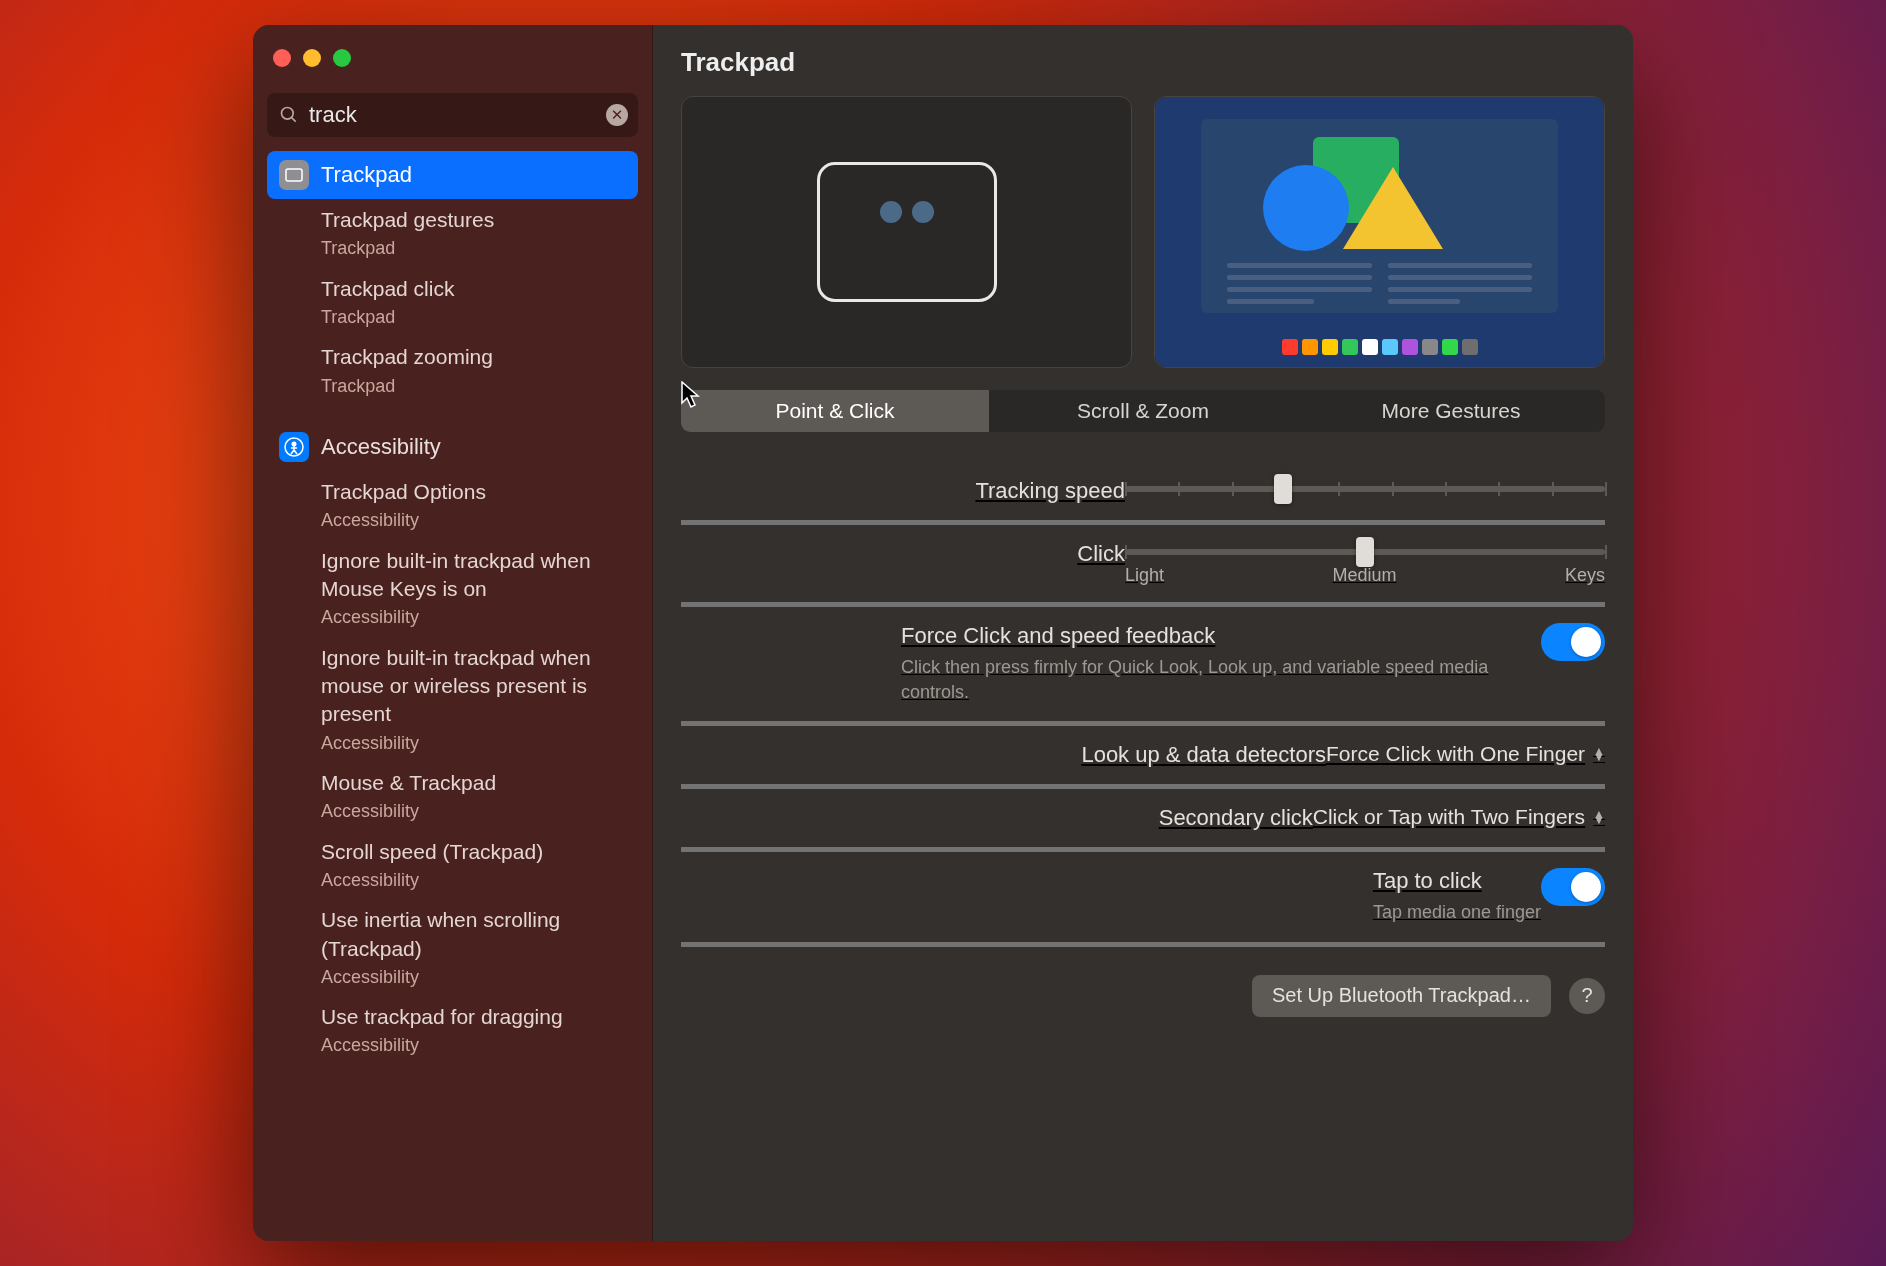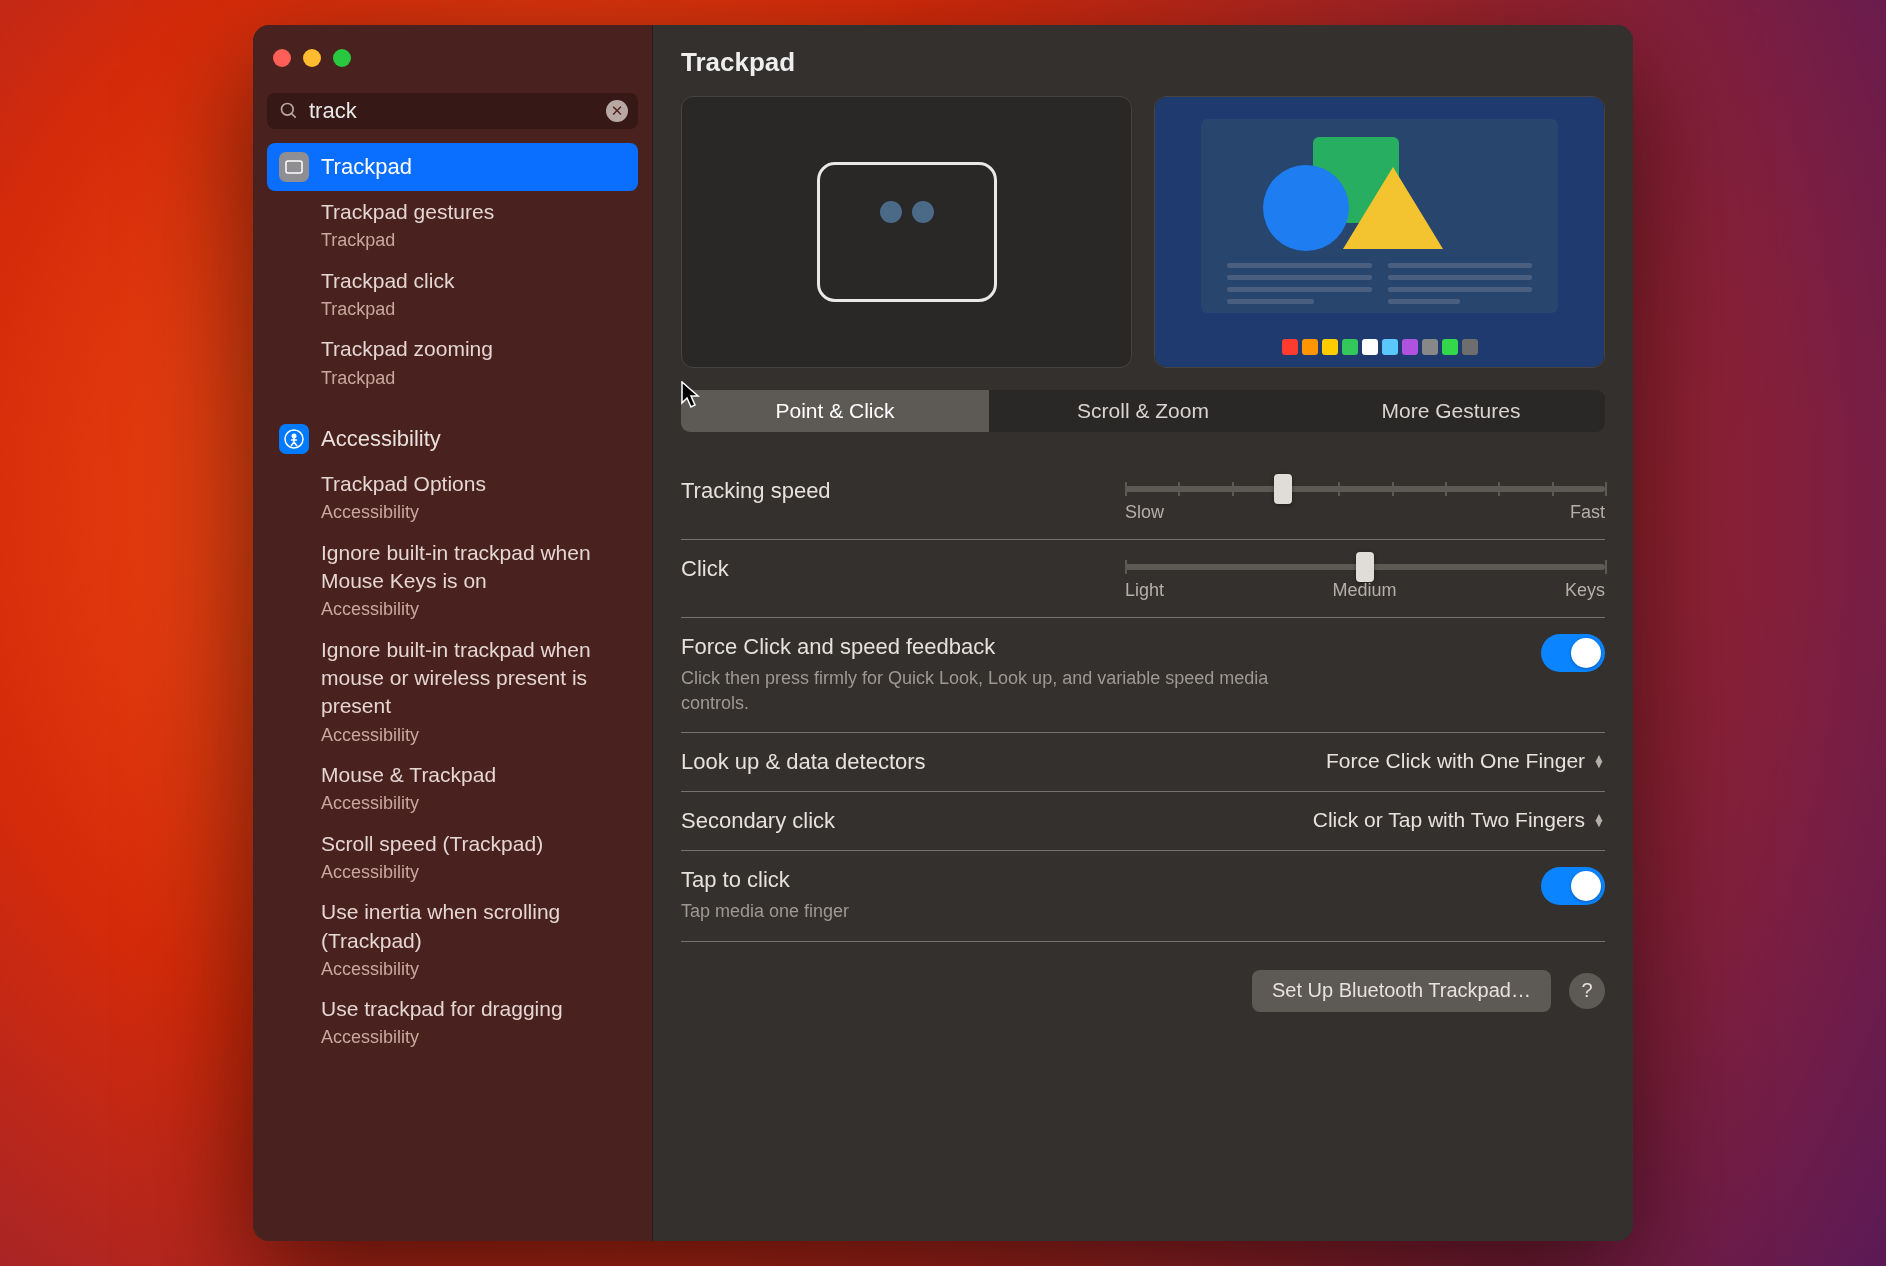--- a/index.html
+++ b/index.html
@@ -27,21 +27,21 @@
   overflow-y: auto;
   border-right: 1px solid rgba(0,0,0,0.3);
 }
 .traffic-lights { display: flex; gap: 12px; padding: 4px 6px 26px 6px; }
 .tl { width: 18px; height: 18px; border-radius: 50%; }
 .tl.red { background:#ff5f57; } .tl.yellow { background:#febc2e; } .tl.green { background:#28c840; }
 .search-wrap {
   position: relative; margin-bottom: 14px;
 }
 .search-input {
-  width: 100%; height: 36px;
+  width: 100%; height: 44px;
   background: rgba(0,0,0,0.25);
   border: none; border-radius: 8px;
   padding: 0 42px 0 42px;
   font-size: 22px; color: #e8e8e8;
   outline: none;
 }
 .search-icon-svg {
   position: absolute; left: 12px; top: 50%; transform: translateY(-50%);
   width: 20px; height: 20px; stroke: #b8a8a4; fill: none; stroke-width: 2;
 }
@@ -112,22 +112,22 @@
   display: flex; width: 100%; height: 42px;
   background: #2a2826; border-radius: 9px; overflow: hidden;
   margin-bottom: 30px;
 }
 .seg-btn {
   flex: 1; border: none; background: transparent;
   color: #d9d4d0; font-size: 21px; cursor: pointer;
 }
 .seg-btn.active { background: #5d5954; color: #fff; }
 .setting-row {
-  display: flex; align-items: flex-start; justify-content: space-between;
-  padding: 16px 0; border-bottom: 1px solid #737373;
+  display: flex; align-items: flex-start; justify-content: flex-end;
+  padding: 16px 0; border-bottom: 5px solid #737373; text-decoration: underline;
 }
 .setting-row:last-of-type { border-bottom: none; }
 .setting-label { font-size: 22px; color: #e6e1dc; }
 .setting-desc { font-size: 18px; color: #9e9892; margin-top: 6px; max-width: 640px; line-height:1.4; }
 .slider-wrap { width: 480px; }
 .slider-track {
   position: relative; height: 6px; background: #5d5954;
   border-radius: 3px; margin: 8px 0 10px 0;
 }
 .slider-tick {
@@ -320,24 +320,20 @@
             <div class="slider-tick" style="left: 22.2222%;"></div>
             <div class="slider-tick" style="left: 33.3333%;"></div>
             <div class="slider-tick" style="left: 44.4444%;"></div>
             <div class="slider-tick" style="left: 55.5556%;"></div>
             <div class="slider-tick" style="left: 66.6667%;"></div>
             <div class="slider-tick" style="left: 77.7778%;"></div>
             <div class="slider-tick" style="left: 88.8889%;"></div>
             <div class="slider-tick" style="left: 100%;"></div>
             <div class="slider-thumb" style="left: 33%;"></div>
           </div>
-        <div class="slider-labels">
-          <span>Slow</span>
-          <span>Fast</span>
-        </div>
       </div>
     </div>
 
     <div class="setting-row">
       <div class="setting-label">Click</div>
       <div class="slider-wrap">
         <div class="slider-track" id="track-click">
             <div class="slider-tick" style="left: 0%;"></div>
             <div class="slider-tick" style="left: 50%;"></div>
             <div class="slider-tick" style="left: 100%;"></div>

